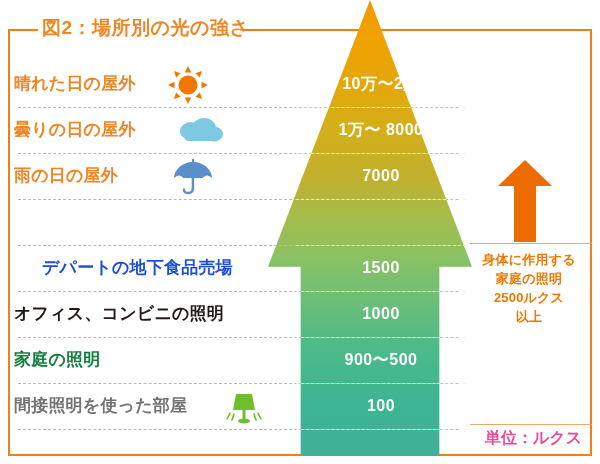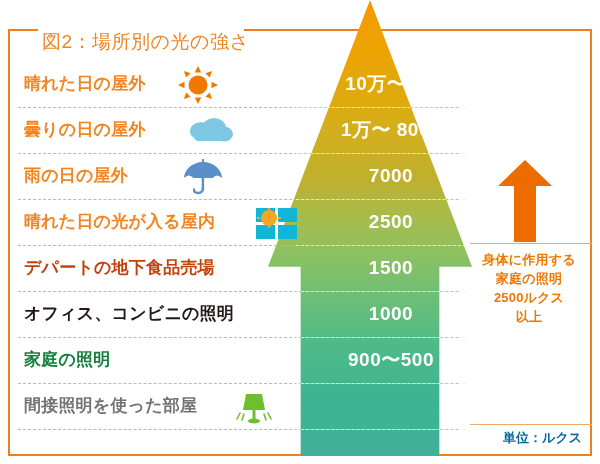--- a/index.html
+++ b/index.html
@@ -13,22 +13,22 @@
   #root{position:absolute;left:0;top:0;width:600px;height:464px;}
 
   
   .frame-left{position:absolute;left:8px;top:29px;width:2px;height:427px;background:#EE7F1A;}
   .frame-right{position:absolute;left:590px;top:29px;width:2px;height:427px;background:#EE7F1A;}
   .frame-bottom{position:absolute;left:8px;top:454px;width:584px;height:2px;background:#EE7F1A;}
   .frame-top-a{position:absolute;left:8px;top:29px;width:30px;height:2px;background:#EE7F1A;}
   .frame-top-b{position:absolute;left:244px;top:29px;width:348px;height:2px;background:#EE7F1A;}
 
   .title{
-    position:absolute;left:42px;top:27px;width:200px;height:30px;
-    color:#F08522;font-weight:normal;font-size:19px;line-height:30px;
+    position:absolute;left:42px;top:13px;width:200px;height:30px;
+    color:#F08522;font-weight:bold;font-size:19px;line-height:30px;
     letter-spacing:0.5px;white-space:nowrap;
   }
 
   
   .arrow-wrap{position:absolute;left:268px;top:0px;width:204px;height:456px;}
   .arrow-grad{
     position:absolute;left:0;top:0;width:204px;height:456px;
     background:linear-gradient(to bottom,
       #F39800 0px,
       #EFA200 40px,
@@ -40,51 +40,51 @@
       #6BBE78 300px,
       #4FBA88 345px,
       #3CB591 400px,
       #41B09A 456px);
     -webkit-clip-path:polygon(50% 0%, 100% 58.5%, 84% 58.5%, 84% 100%, 16% 100%, 16% 58.5%, 0% 58.5%);
     clip-path:polygon(50% 0%, 100% 58.5%, 84% 58.5%, 84% 100%, 16% 100%, 16% 58.5%, 0% 58.5%);
   }
 
   
   .rows{position:absolute;left:0;top:0;width:600px;height:464px;}
-  .row{position:absolute;left:10px;width:512px;height:46px;}
+  .row{position:absolute;left:0;width:512px;height:46px;}
   .row-sep{position:absolute;left:18px;width:440px;height:0;border-top:1px dashed #b9b9b9;}
   .row-sep.over{left:296px;width:170px;border-top:1px dashed #f0efe2;opacity:.85;}
 
   .row-label{
     position:absolute;left:14px;top:0;height:46px;line-height:46px;
     font-size:17px;font-weight:bold;color:#231815;white-space:nowrap;
     letter-spacing:0.2px;
   }
   .row-label.orange{color:#F08522;}
   .row-value{
     position:absolute;left:296px;top:0;width:170px;height:46px;line-height:46px;
-    text-align:center;color:#ffffff;font-weight:bold;font-size:19px;
+    text-align:center;color:#ffffff;font-weight:bold;font-size:16px;
     letter-spacing:0.5px;white-space:nowrap;
   }
 
   
   .icon{position:absolute;display:block;}
 
   
   .note-arrow{position:absolute;left:498px;top:160px;width:54px;height:82px;}
   .note-rule{position:absolute;left:470px;top:243px;width:122px;height:1px;background:#F0A868;}
   .note-text{
     position:absolute;left:466px;top:250px;width:126px;
     text-align:center;color:#EE7800;font-weight:bold;font-size:13px;line-height:19px;
     letter-spacing:0.2px;
   }
   .unit-rule{position:absolute;left:470px;top:424px;width:122px;height:1px;background:#F0A868;}
   .unit-text{
     position:absolute;left:466px;top:428px;width:116px;
-    text-align:right;color:#0369a1;font-weight:bold;font-size:13px;line-height:20px;
+    text-align:right;color:#ec4899;font-weight:bold;font-size:16px;line-height:20px;
     white-space:nowrap;
   }
 </style>
 </head>
 <body>
 
 <div id="root">
 
   <div class="frame-left"></div>
   <div class="frame-right"></div>
@@ -149,44 +149,25 @@
           <rect x="19.7" y="19" width="2.4" height="13" fill="#5B8FC9"></rect>
           <path d="M21 30 q0 5 -5 5 q-4 0 -4 -3.5" stroke="#5B8FC9" stroke-width="2.3" fill="none" stroke-linecap="round"></path>
           <rect x="20" y="1" width="2" height="4" fill="#5B8FC9"></rect>
         </svg>
       </span>
       <span class="row-value">7000</span>
     </div>
     <div class="row-sep" style="top:199px;"></div>
     <div class="row-sep over" style="top:199px;"></div>
 
-    <div class="row" style="top:199px;">
-      <span class="row-label orange" style="color: rgb(240, 133, 34);">晴れた日の光が入る屋内</span>
-      <span class="icon" style="left:246px;top:9px;">
-        <svg width="42" height="32" viewBox="0 0 42 32">
-          <rect x="0" y="0" width="19" height="14" fill="#0FB6D6"></rect>
-          <rect x="22" y="0" width="19" height="14" fill="#0FB6D6"></rect>
-          <rect x="0" y="17" width="19" height="14" fill="#0FB6D6"></rect>
-          <rect x="22" y="17" width="19" height="14" fill="#0FB6D6"></rect>
-          <circle cx="13" cy="10" r="8" fill="#F5A623"></circle>
-          <g fill="#F5A623">
-            <rect x="12" y="0" width="2" height="3"></rect>
-            <rect x="12" y="17" width="2" height="3"></rect>
-            <rect x="22" y="9" width="3" height="2"></rect>
-            <rect x="1" y="9" width="3" height="2"></rect>
-          </g>
-        </svg>
-      </span>
-      <span class="row-value">2500</span>
-    </div>
     <div class="row-sep" style="top:245px;"></div>
     <div class="row-sep over" style="top:245px;"></div>
 
     <div class="row" style="top:245px;">
-      <span class="row-label" style="color: #c2410c;">デパートの地下食品売場</span>
+      <span class="row-label" style="color: #1d4ed8; margin-left: 28px;">デパートの地下食品売場</span>
       <span class="row-value">1500</span>
     </div>
     <div class="row-sep" style="top:291px;"></div>
     <div class="row-sep over" style="top:291px;"></div>
 
     <div class="row" style="top:291px;">
       <span class="row-label" style="color: rgb(35, 24, 21);">オフィス、コンビニの照明</span>
       <span class="row-value">1000</span>
     </div>
     <div class="row-sep" style="top:337px;"></div>
@@ -207,20 +188,21 @@
           <rect x="18.5" y="20" width="3" height="10" fill="#6FBE2C"></rect>
           <ellipse cx="20" cy="31" rx="6" ry="2.4" fill="#6FBE2C"></ellipse>
           <g stroke="#6FBE2C" stroke-width="1.6" stroke-linecap="round">
             <line x1="6" y1="23" x2="3" y2="29"></line>
             <line x1="10" y1="24" x2="8" y2="30"></line>
             <line x1="30" y1="24" x2="32" y2="30"></line>
             <line x1="34" y1="23" x2="37" y2="29"></line>
           </g>
         </svg>
       </span>
+      <span class="row-value">100</span>
     </div>
     <div class="row-sep" style="top:429px;"></div>
     <div class="row-sep over" style="top:429px;"></div>
   </div>
 
   <div class="note-arrow">
     <svg width="54" height="82" viewBox="0 0 54 82">
       <polygon points="27,0 54,26 38,26 38,82 16,82 16,26 0,26" fill="#ED6C00"></polygon>
     </svg>
   </div>

